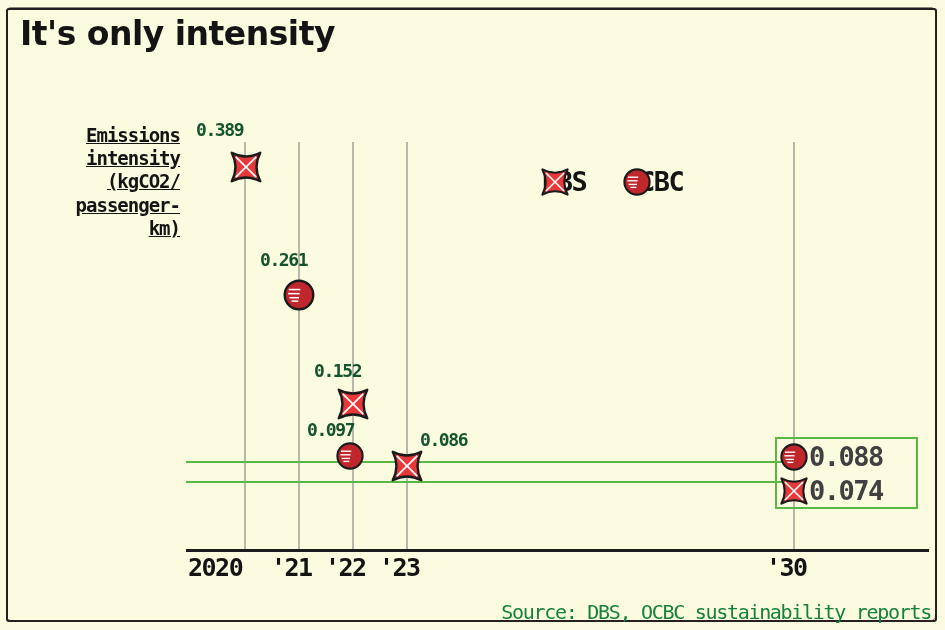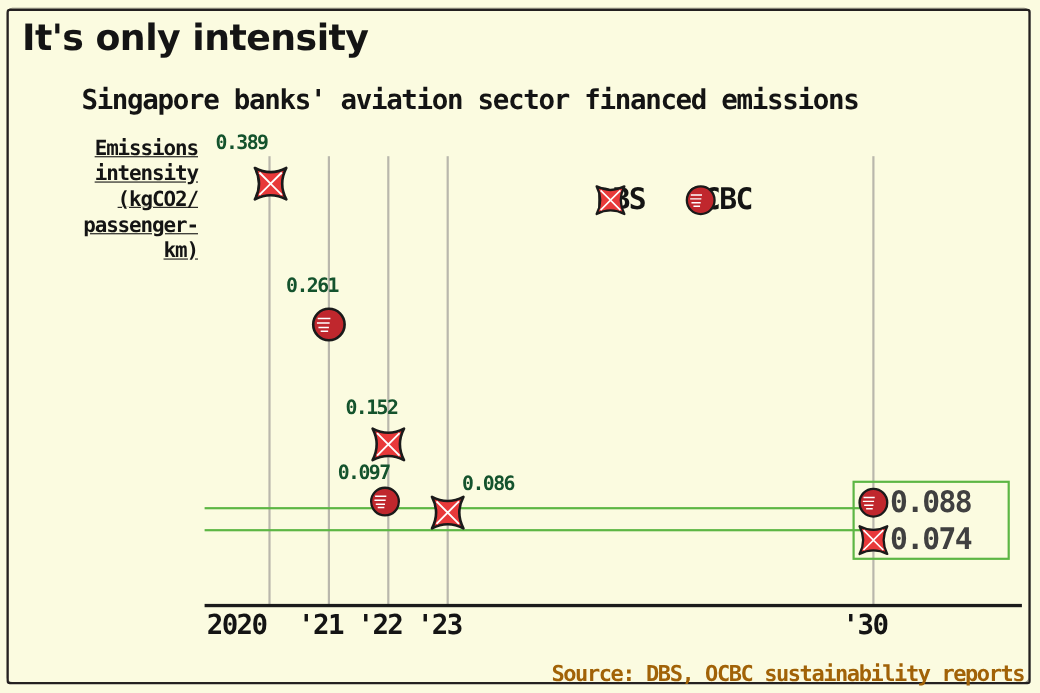--- a/index.html
+++ b/index.html
@@ -166,35 +166,34 @@
     letter-spacing: -1.5px;
     color: #404040;
     margin-left: 0px;
   }
 
   .source {
     position: absolute;
     right: 14px; bottom: 6px;
     font-family: "DejaVu Sans Mono", monospace;
     font-size: 20px;
-    font-weight: 700;
+    font-weight: 400;
     letter-spacing: -1.3px;
-    color: #a16207;
+    color: #15803d;
     white-space: nowrap;
   }
 </style>
 </head>
 <body>
 
 <div id="stage">
 
   <div class="frame"></div>
 
   <div class="title">It's only intensity</div>
-  <div class="subtitle">Singapore banks' aviation sector financed emissions</div>
 
   <div class="ylabel">Emissions<br>intensity<br>(kgCO2/<br>passenger-<br>km)</div>
 
   <div class="vgrid" style="left:244px"></div>
   <div class="vgrid" style="left:298px"></div>
   <div class="vgrid" style="left:352px"></div>
   <div class="vgrid" style="left:406px"></div>
   <div class="vgrid" style="left:793px"></div>
 
   <div class="tline" style="top:461px; width:614px;"></div>

